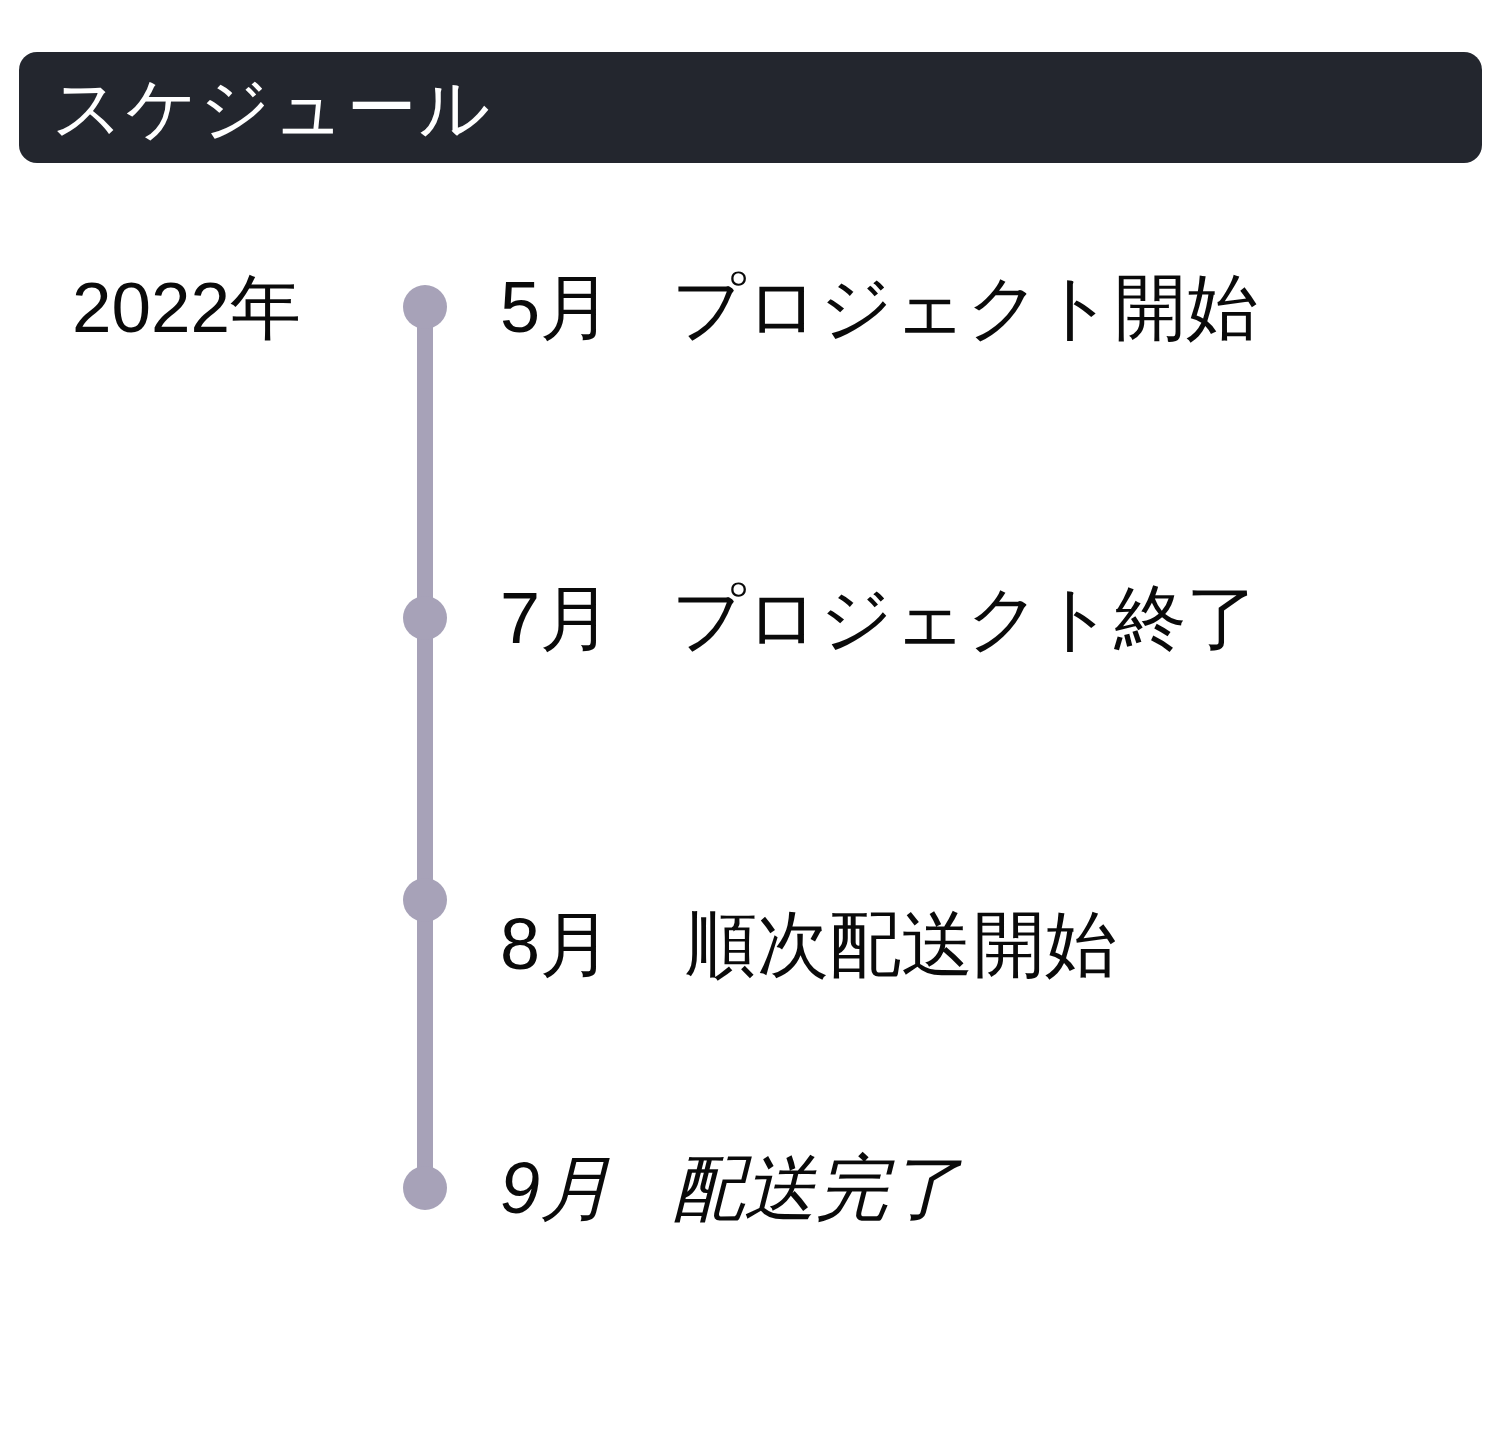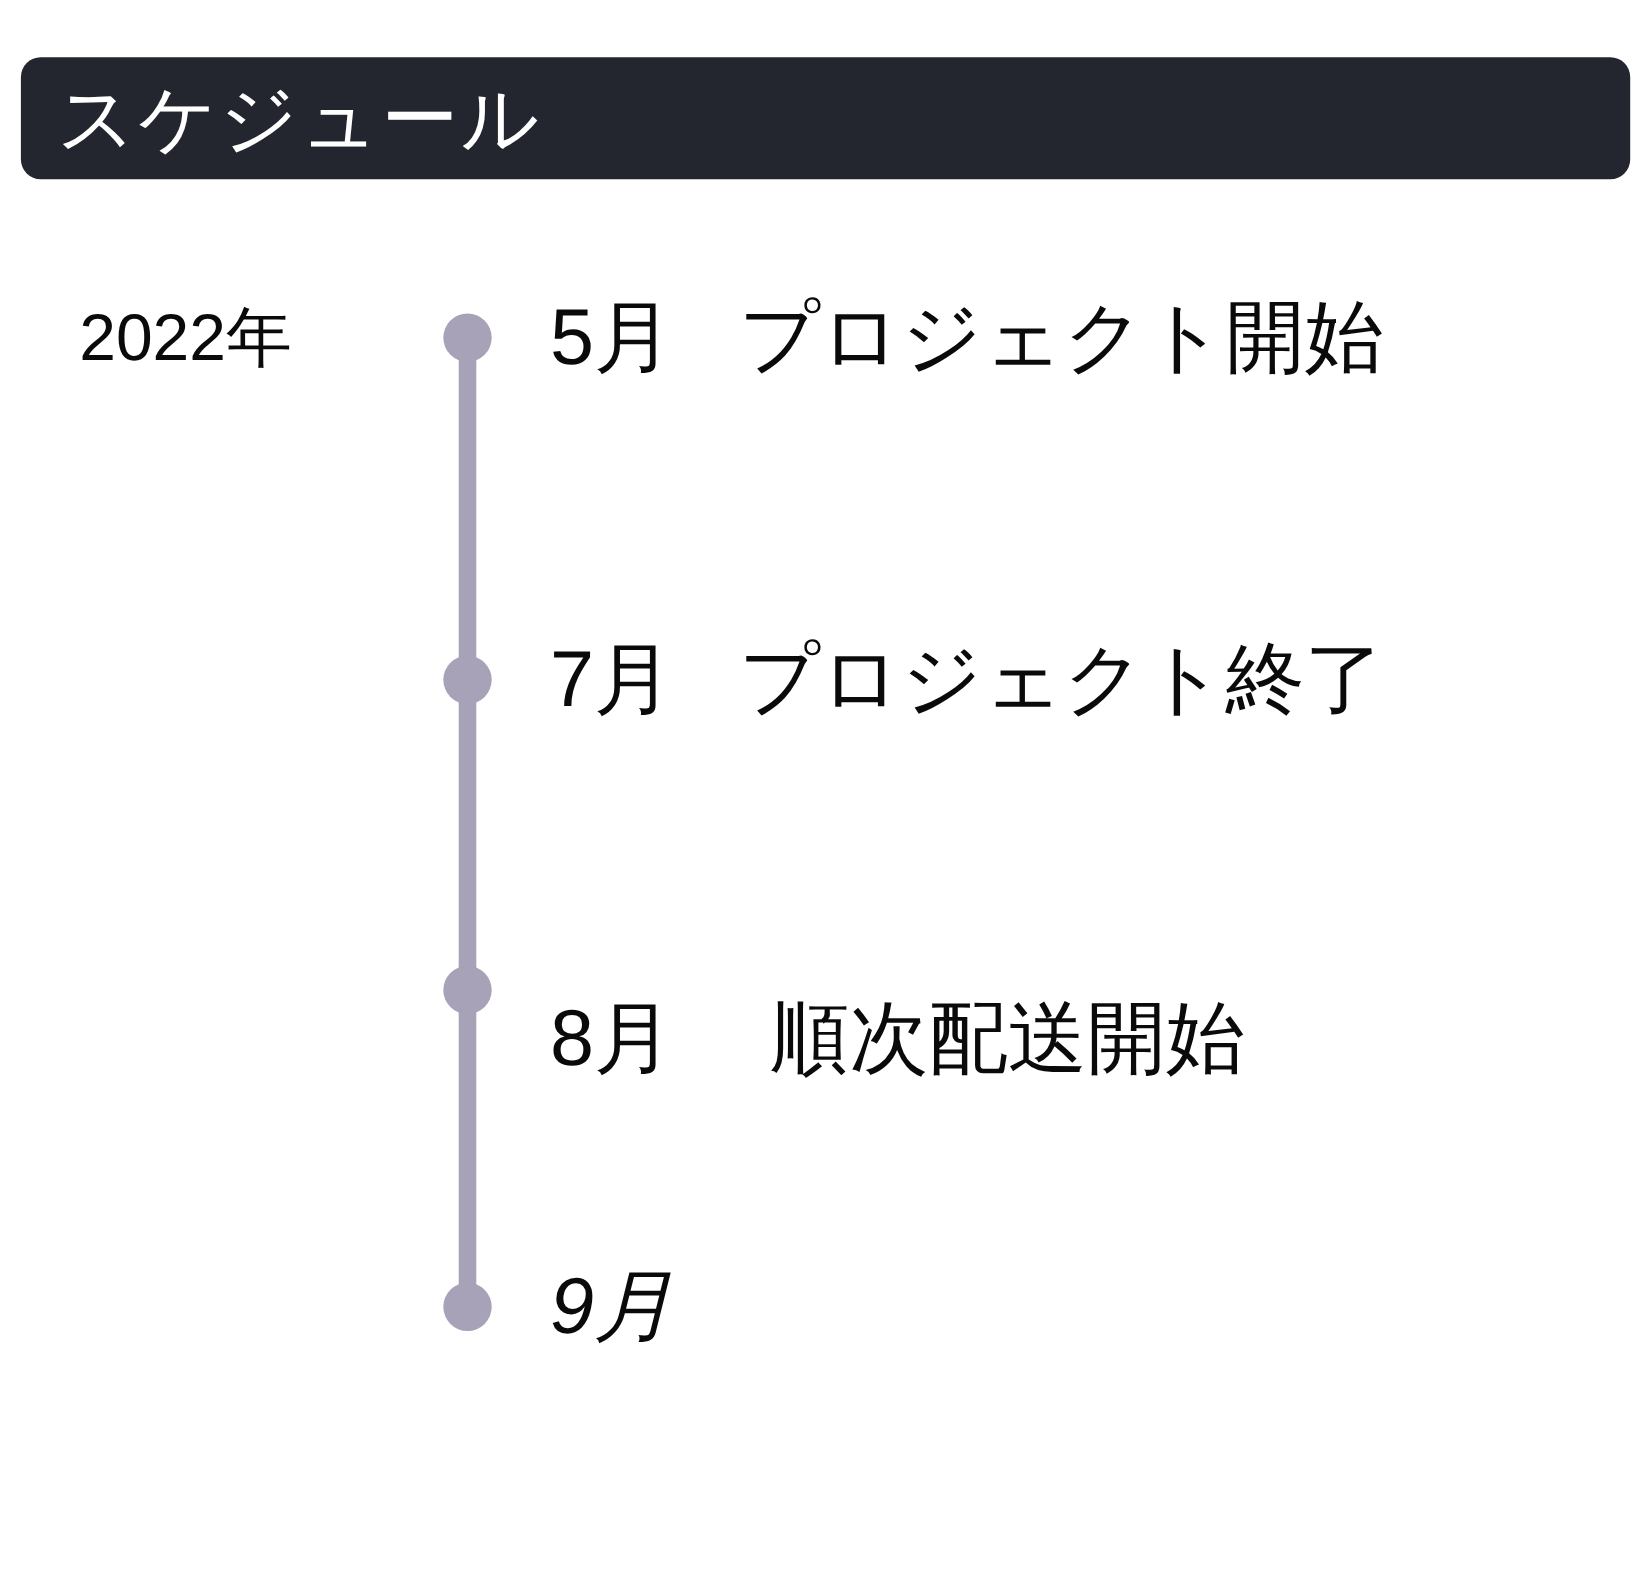--- a/index.html
+++ b/index.html
@@ -36,21 +36,21 @@
     color: var(--header-fg);
     font-size: 70px;
     letter-spacing: 2px;
     line-height: 1;
   }
   .year-label {
     position: absolute;
     left: 72px; top: 260px;
     height: 94px;
     display: flex; align-items: center;
-    font-size: 60px;
+    font-size: 71px;
     line-height: 1;
   }
   .timeline-line {
     position: absolute;
     left: 417px; top: 307px;
     width: 16px; height: 881px;
     background: var(--accent);
   }
   .timeline-dot {
     position: absolute;
@@ -71,21 +71,21 @@
     align-items: center;
     column-gap: 60px;
     font-size: 72px;
     line-height: 1;
     white-space: nowrap;
   }
   .row-1 { top: 260px; }
   .row-2 { top: 571px; }
   .row-3 { top: 897px; }
   .row-4 { top: 1141px; font-style: italic; }
-  .row-3 .row-label { margin-left: 28px; }
+  .row-3 .row-label { margin-left: 13px; }
   .footnote {
     position: absolute;
     left: 540px; top: 1290px;
     width: 960px;
     text-align: center;
     font-size: 41px;
     line-height: 1.55;
     white-space: nowrap;
   }
 </style>
@@ -116,16 +116,17 @@
     <span class="row-label">プロジェクト終了</span>
   </div>
 
   <div class="timeline-row row-3">
     <span class="row-month">8月</span>
     <span class="row-label">順次配送開始</span>
   </div>
 
   <div class="timeline-row row-4">
     <span class="row-month">9月</span>
+    <span class="row-label">配送完了</span>
   </div>
 
 
 </div>
 
 </body></html>

